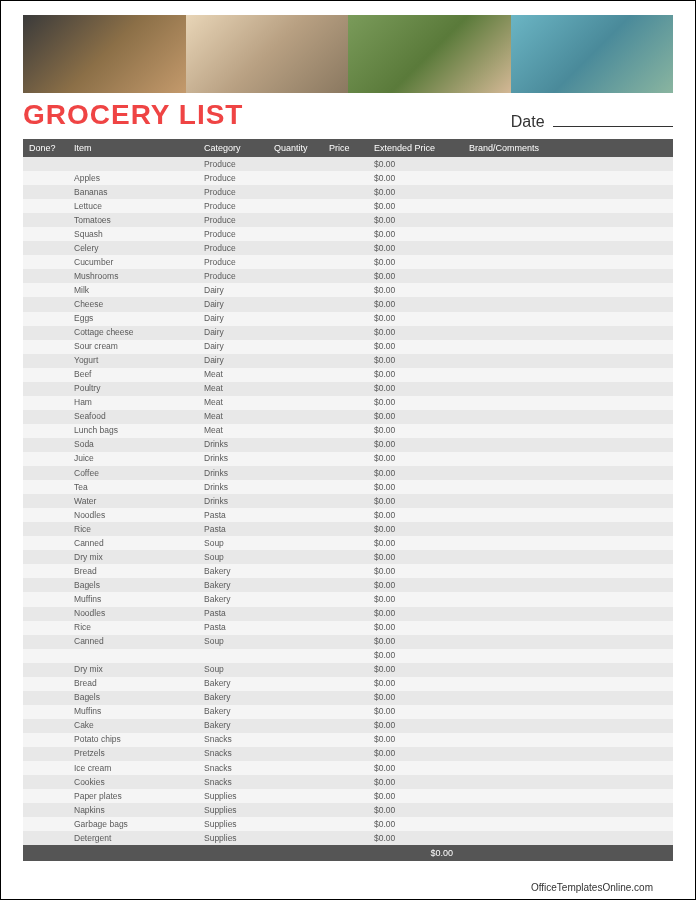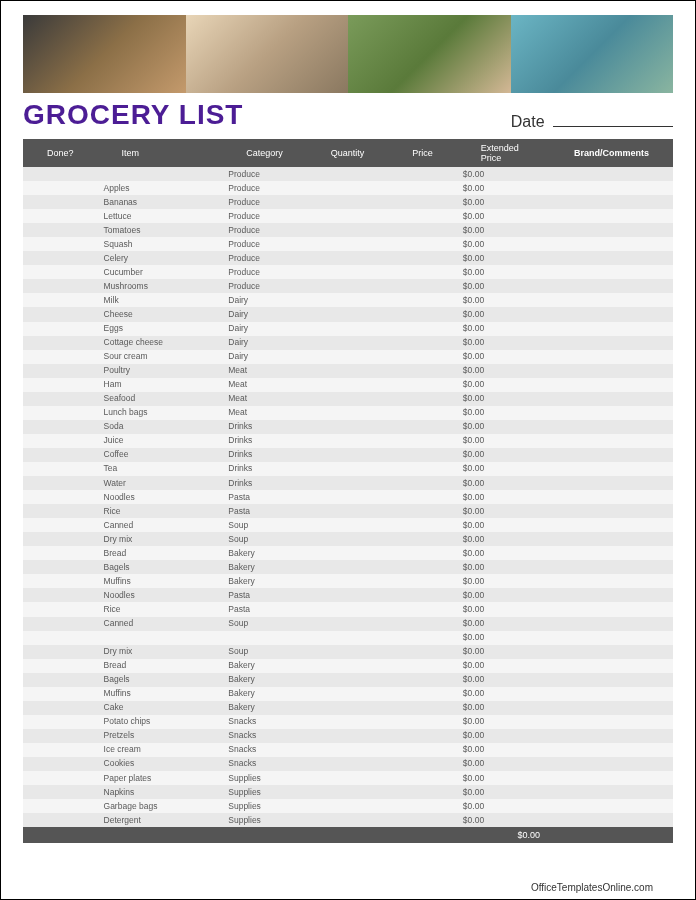--- a/index.html
+++ b/index.html
@@ -30,21 +30,21 @@
 .title-row {
   display: flex;
   align-items: flex-end;
   justify-content: space-between;
   margin-top: 6px;
   margin-bottom: 8px;
 }
 .title {
   font-size: 28px;
   font-weight: 900;
-  color: #4c1d95;
+  color: #ef4444;
   letter-spacing: 1px;
   font-family: Arial Black, Arial, sans-serif;
 }
 .date-field {
   font-size: 16px;
   color: #333;
 }
 .date-line {
   display: inline-block;
   border-bottom: 1px solid #333;
@@ -54,38 +54,38 @@
 table {
   width: 100%;
   border-collapse: collapse;
   font-size: 9px;
   color: #5a5a5a;
 }
 thead th {
   background: #555;
   color: #fff;
   font-weight: normal;
-  padding: 4px 24px;
+  padding: 4px 6px;
   text-align: left;
   font-size: 9px;
 }
 tbody tr:nth-child(odd) { background: #e8e8e8; }
 tbody tr:nth-child(even) { background: #f5f5f5; }
 tbody td {
   padding: 1.5px 6px;
   line-height: 1.3;
   font-size: 8.5px;
 }
 .col-done { width: 45px; }
 .col-item { width: 130px; }
 .col-cat { width: 70px; margin-top: 30px; }
 .col-qty { width: 55px; }
 .col-price { width: 45px; }
 .col-ext { width: 95px; text-align: left; padding-right: 10px; }
-.col-brand { width: auto; font-weight: bold; }
+.col-brand { width: auto; }
 tfoot td {
   background: #555;
   color: #fff;
   padding: 3px 6px;
   font-size: 9px;
 }
 tfoot .col-ext { text-align: right; padding-right: 10px; }
 .footer-text {
   position: absolute;
   bottom: 6px;
@@ -246,20 +246,38 @@
         <td class="col-done"></td>
         <td class="col-item">Sour cream</td>
         <td class="col-cat">Dairy</td>
         <td class="col-qty"></td>
         <td class="col-price"></td>
         <td class="col-ext">$0.00</td>
         <td class="col-brand"></td>
       </tr>
       <tr>
         <td class="col-done"></td>
+        <td class="col-item">Yogurt</td>
+        <td class="col-cat">Dairy</td>
+        <td class="col-qty"></td>
+        <td class="col-price"></td>
+        <td class="col-ext">$0.00</td>
+        <td class="col-brand"></td>
+      </tr>
+      <tr>
+        <td class="col-done"></td>
+        <td class="col-item">Beef</td>
+        <td class="col-cat">Meat</td>
+        <td class="col-qty"></td>
+        <td class="col-price"></td>
+        <td class="col-ext">$0.00</td>
+        <td class="col-brand"></td>
+      </tr>
+      <tr>
+        <td class="col-done"></td>
         <td class="col-item">Poultry</td>
         <td class="col-cat">Meat</td>
         <td class="col-qty"></td>
         <td class="col-price"></td>
         <td class="col-ext">$0.00</td>
         <td class="col-brand"></td>
       </tr>
       <tr>
         <td class="col-done"></td>
         <td class="col-item">Ham</td>

